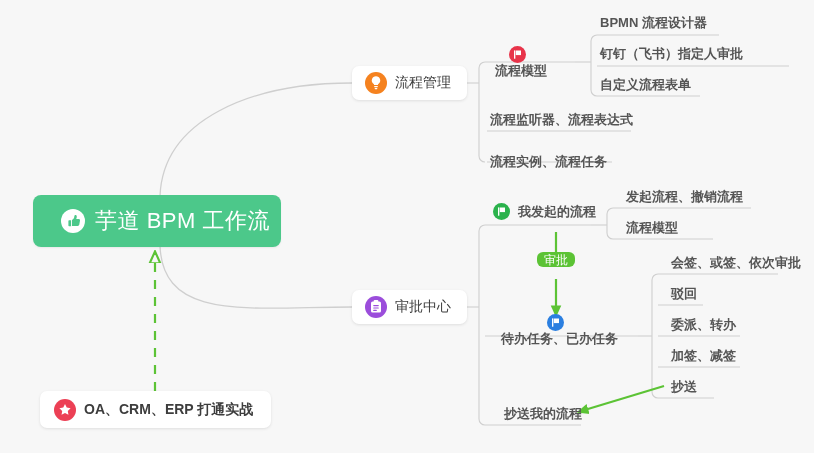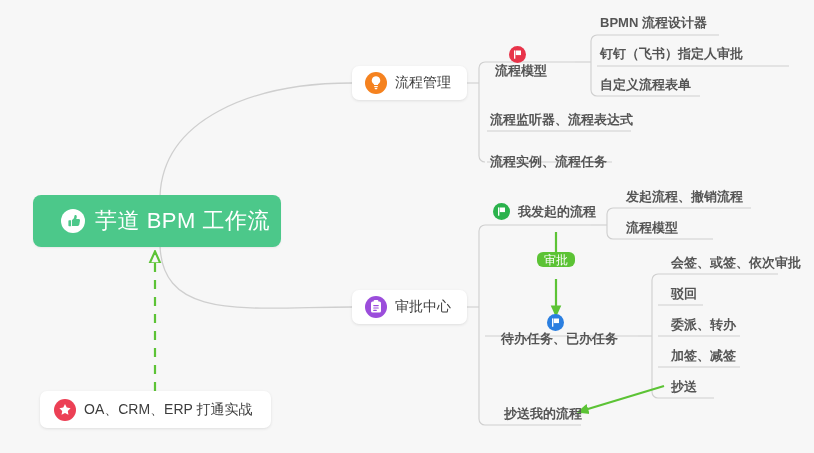--- a/index.html
+++ b/index.html
@@ -80,20 +80,21 @@
     top: 391px;
     height: 37px;
     background: #ffffff;
     border-radius: 7px;
     display: flex;
     align-items: center;
     box-sizing: border-box;
     padding: 0 18px 0 14px;
     box-shadow: 0 1px 3px rgba(0,0,0,0.10);
     white-space: nowrap;
+    font-weight: bold;
   }
   #node-oa-crm-erp .branch-label { font-size: 14px; color: #3d3d3d; }
 
   
   .leaf {
     position: absolute;
     font-size: 13px;
     color: #555555;
     white-space: nowrap;
     line-height: 16px;

